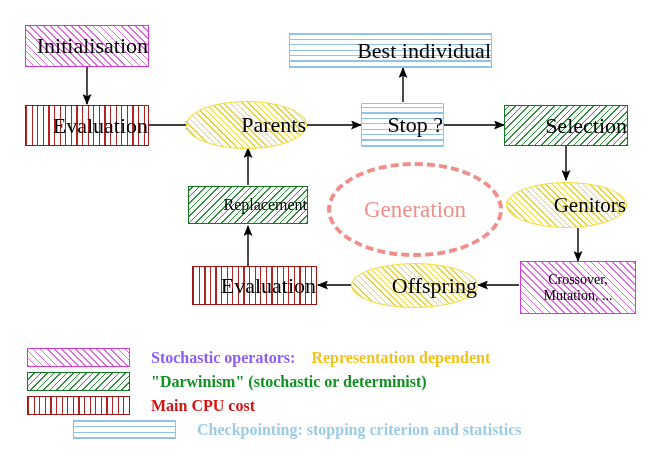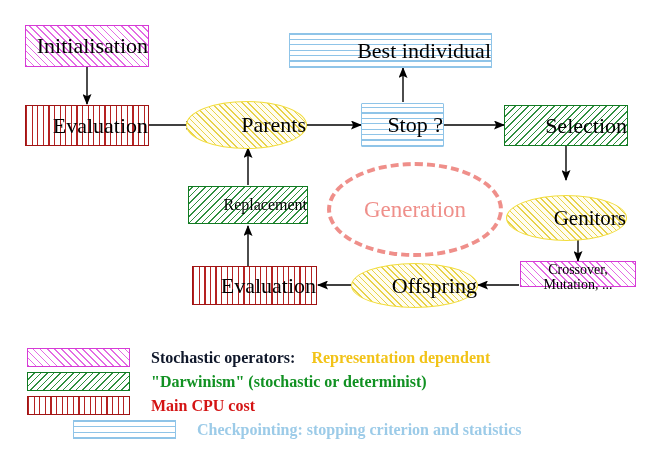--- a/index.html
+++ b/index.html
@@ -45,21 +45,21 @@
     background:transparent;
     display:flex;align-items:center;justify-content:center;
     color:#ef8f8a;
   }
 
   
   .legend{position:absolute;left:0;top:0;width:662px;}
   .lg-row{position:absolute;display:flex;align-items:center;}
   .sw{width:103px;height:19px;box-sizing:border-box;}
   .lg-txt{margin-left:21px;white-space:nowrap;font-weight:bold;}
-  .c-magenta{color:#0f172a;}
+  .c-magenta{color:#8b5cf6;}
   .c-gold{color:#f2c318;}
   .c-green{color:#119122;}
   .c-red{color:#d41414;}
   .c-lblue{color:#9ccbe8;}
 
   svg.edges{position:absolute;left:0;top:0;width:662px;height:471px;pointer-events:none;}
 </style>
 </head>
 <body>
 
@@ -114,25 +114,25 @@
   </div>
 
   <div class="node h-blue rounded" style="left:361px;top:103px;width:83px;height:44px;font-size:22px;">
     <span>Stop ?</span>
   </div>
 
   <div class="node h-green" style="left:504px;top:105px;width:124px;height:41px;font-size:22px;">
     <span>Selection</span>
   </div>
 
-  <div class="node h-yellow" style="left:506px;top:195px;width:121px;height:46px;font-size:21px;">
+  <div class="node h-yellow" style="left:506px;top:182px;width:121px;height:46px;font-size:21px;">
     <span>Genitors</span>
   </div>
 
-  <div class="node h-magenta" style="left:520px;top:261px;width:116px;height:26px;font-size:14px;flex-direction:column;justify-content:flex-start;">
+  <div class="node h-magenta" style="left:520px;top:261px;width:116px;height:53px;font-size:14px;flex-direction:column;justify-content:center;">
     <span>Crossover,</span>
     <span>Mutation, ...</span>
   </div>
 
   <div class="node h-yellow" style="left:351px;top:263px;width:127px;height:45px;font-size:22px;">
     <span>Offspring</span>
   </div>
 
   <div class="node h-red" style="left:192px;top:266px;width:125px;height:39px;font-size:22px;">
     <span>Evaluation</span>

